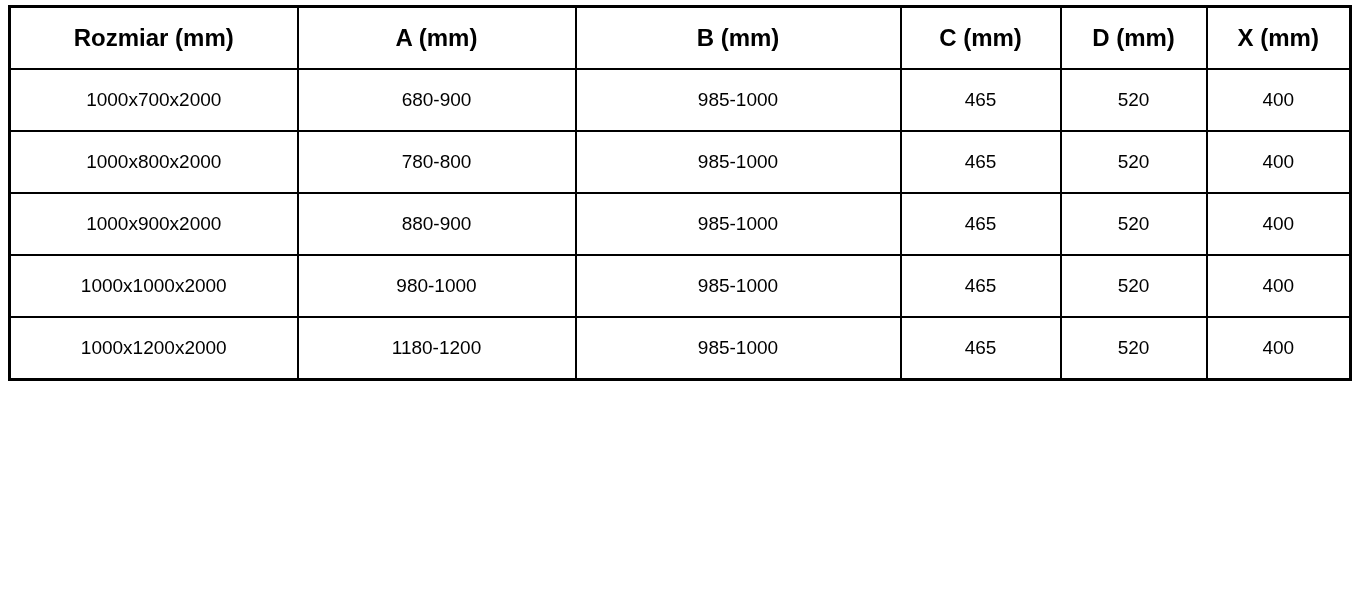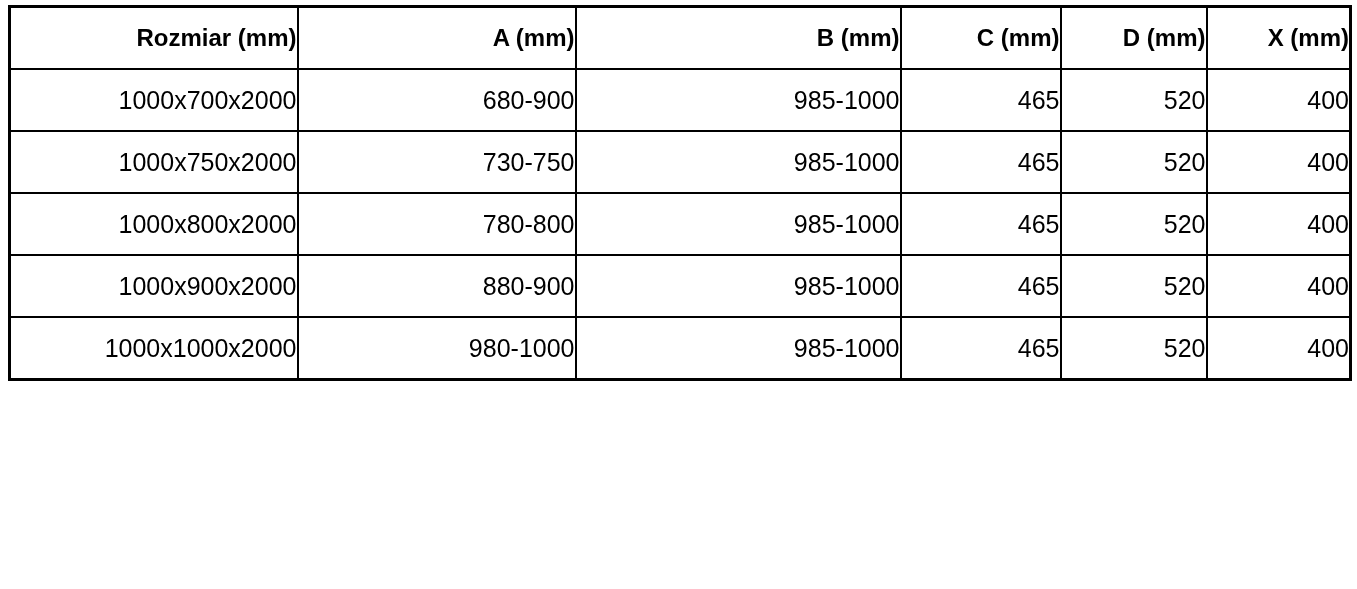--- a/index.html
+++ b/index.html
@@ -19,35 +19,35 @@
   table.spec-table {
     border-collapse: collapse;
     table-layout: fixed;
     width: 1341px;
     background: #ffffff;
     border: 3px solid #000000;
   }
   table.spec-table th,
   table.spec-table td {
     border: 2px solid #000000;
-    text-align: right;
+    text-align: center;
     vertical-align: middle;
     padding: 0;
     color: #000000;
     white-space: nowrap;
     overflow: hidden;
   }
   table.spec-table th {
     height: 60px;
     font-size: 24px;
     font-weight: bold;
   }
   table.spec-table td {
     height: 60px;
-    font-size: 25px;
+    font-size: 19px;
     font-weight: normal;
   }
   col.c-rozmiar { width: 288px; }
   col.c-a       { width: 278px; }
   col.c-b       { width: 325px; }
   col.c-c       { width: 160px; }
   col.c-d       { width: 146px; }
   col.c-x       { width: 144px; }
 </style>
 </head>
@@ -76,28 +76,20 @@
     <tbody>
         <tr>
           <td>1000x700x2000</td>
           <td>680-900</td>
           <td>985-1000</td>
           <td>465</td>
           <td>520</td>
           <td>400</td>
         </tr>
         <tr>
-          <td>1000x750x2000</td>
-          <td>730-750</td>
-          <td>985-1000</td>
-          <td>465</td>
-          <td>520</td>
-          <td>400</td>
-        </tr>
-        <tr>
           <td>1000x800x2000</td>
           <td>780-800</td>
           <td>985-1000</td>
           <td>465</td>
           <td>520</td>
           <td>400</td>
         </tr>
         <tr>
           <td>1000x900x2000</td>
           <td>880-900</td>
@@ -107,15 +99,23 @@
           <td>400</td>
         </tr>
         <tr>
           <td>1000x1000x2000</td>
           <td>980-1000</td>
           <td>985-1000</td>
           <td>465</td>
           <td>520</td>
           <td>400</td>
         </tr>
+        <tr>
+          <td>1000x1200x2000</td>
+          <td>1180-1200</td>
+          <td>985-1000</td>
+          <td>465</td>
+          <td>520</td>
+          <td>400</td>
+        </tr>
       </tbody>
   </table>
 </div>
 
 </body></html>

